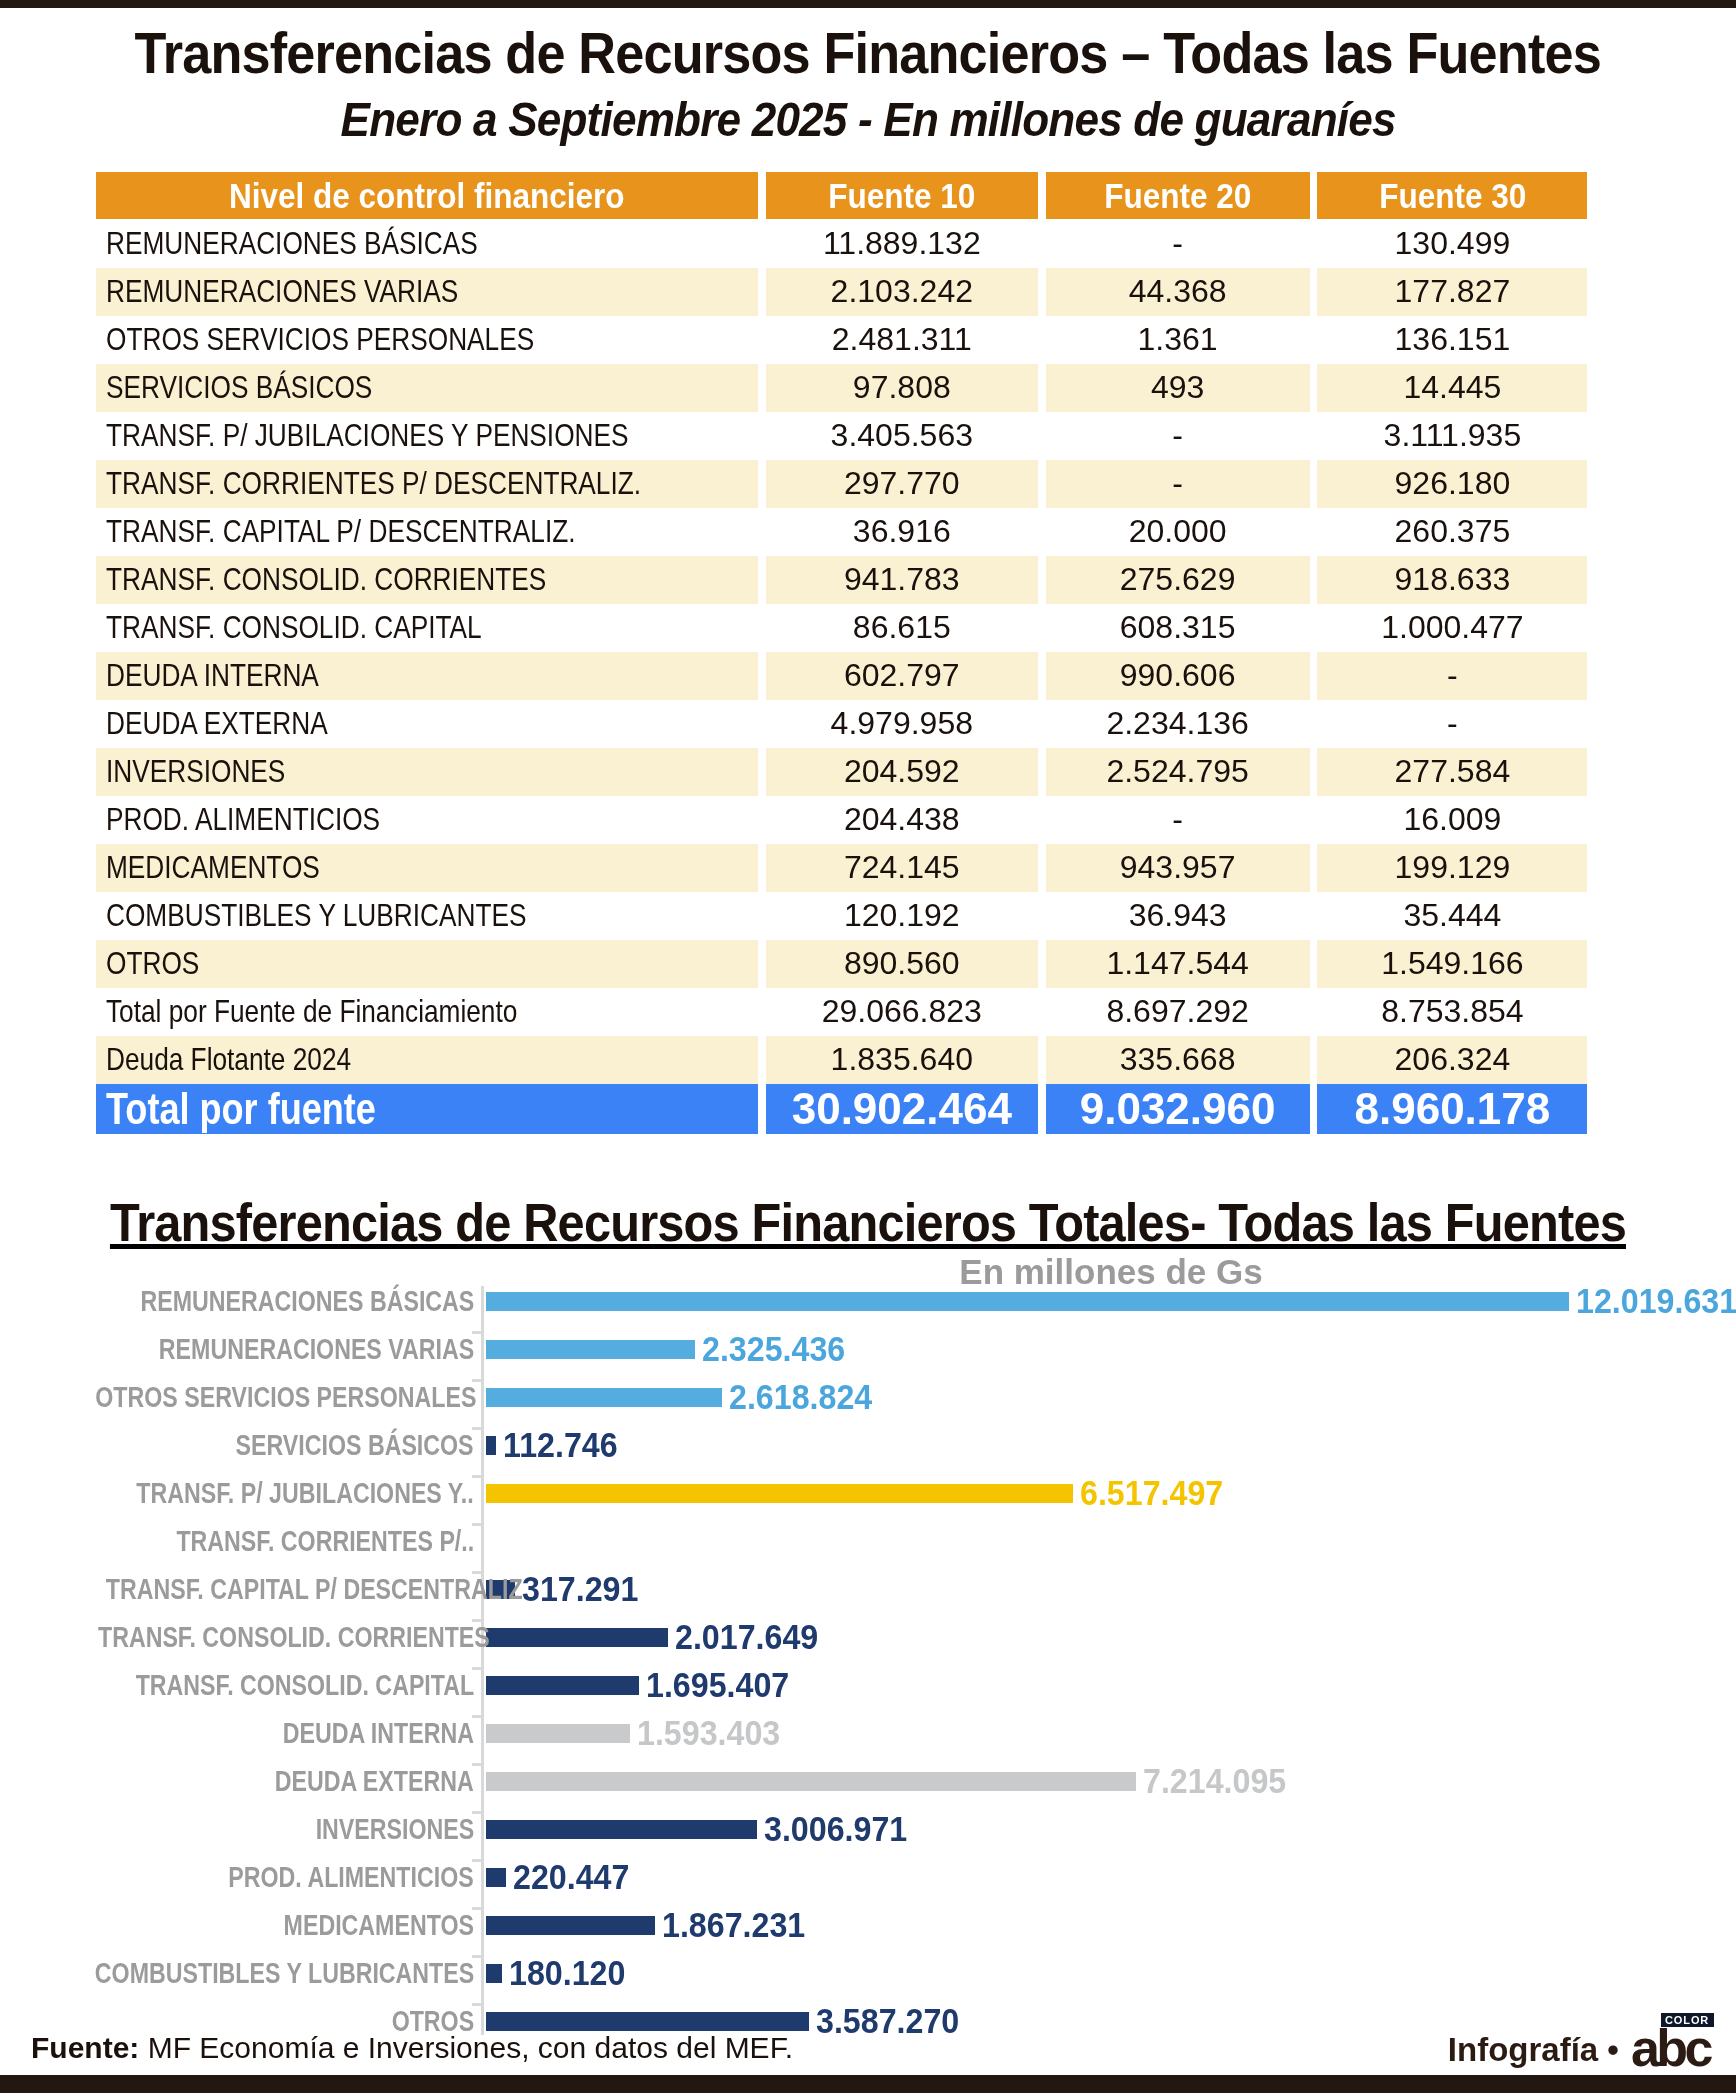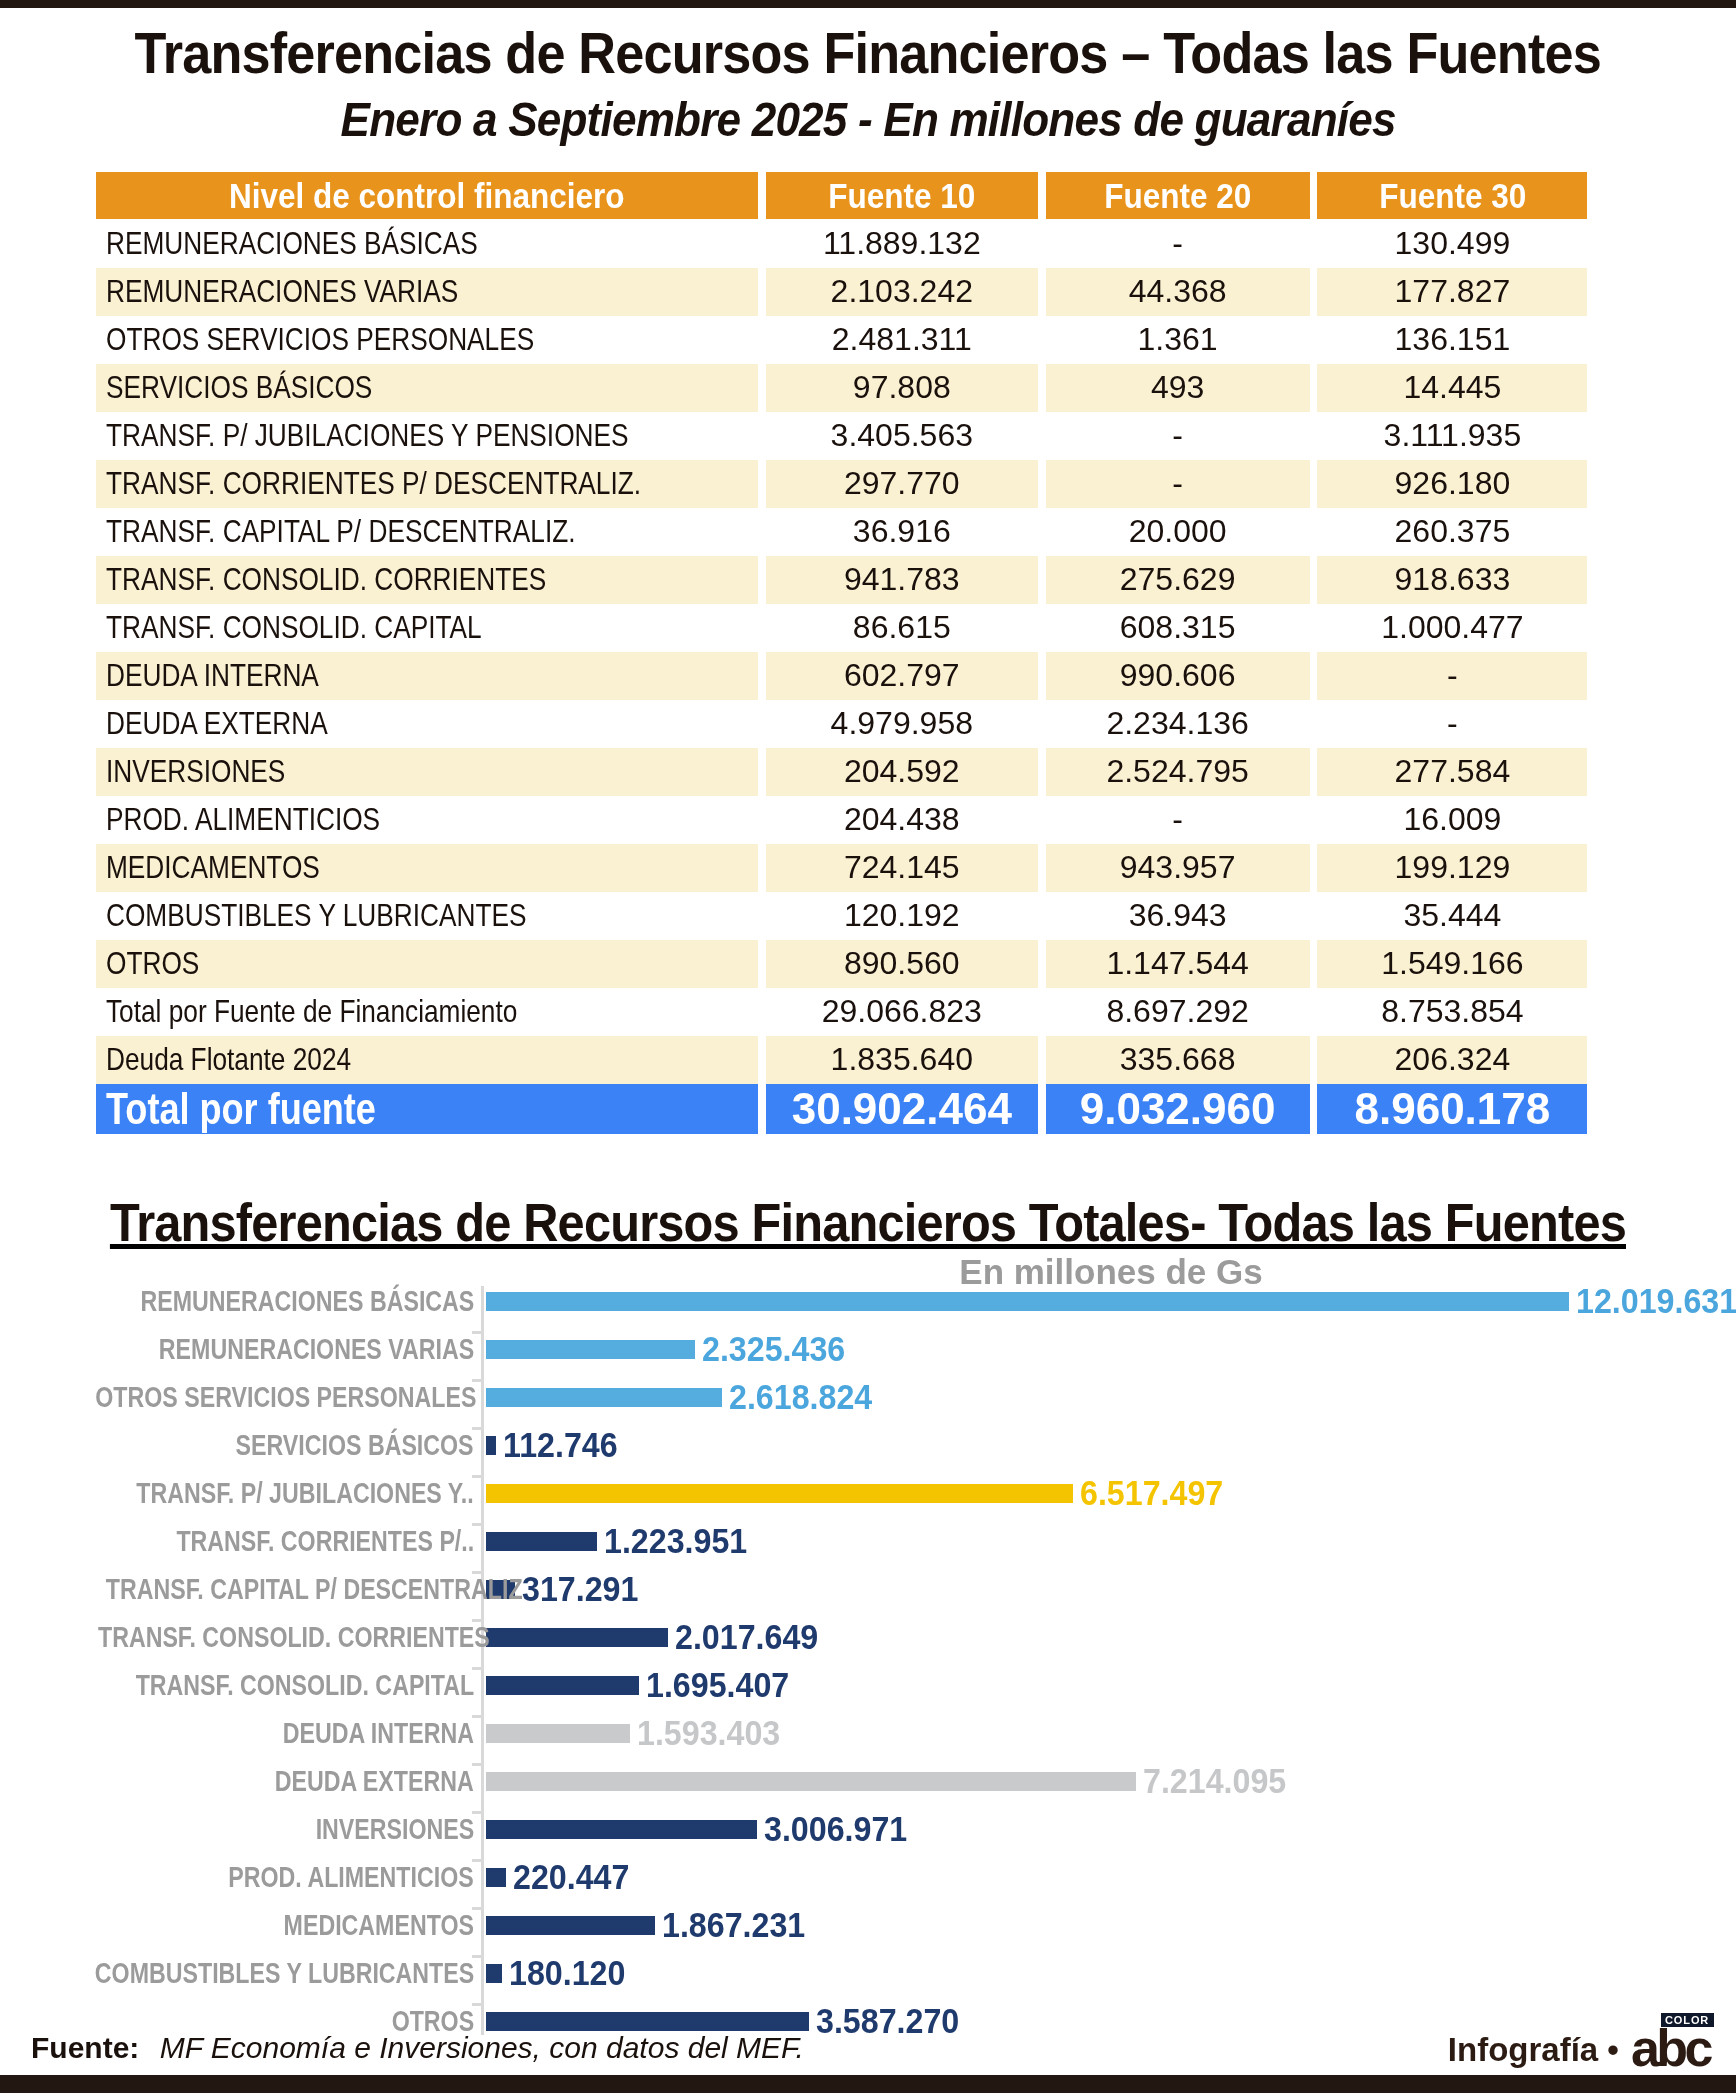--- a/index.html
+++ b/index.html
@@ -49,21 +49,21 @@
         display:inline-block;transform:scaleX(.92);transform-origin:0 50%;}
   .b-blue{background:#55acde;}  .c-blue{color:#4aa6dc;}
   .b-navy{background:#1f3a6d;}  .c-navy{color:#1f3a6d;}
   .b-yellow{background:#f5c400;}.c-yellow{color:#f5c400;}
   .b-gray{background:#c9cacc;}  .c-gray{color:#c6c7c9;}
 
   
   .footer{position:absolute;left:0;bottom:22.5px;width:100%;height:47px;}
   .source{position:absolute;left:31px;bottom:5.2px;font-size:30px;color:#1a110d;}
   .source .lbl{font-weight:700;}
-  .source .txt{font-style:italic;margin-left:12px;}
+  .source .txt{}
   .credit{position:absolute;right:26px;bottom:1.7px;font-size:33px;font-weight:700;color:#2b1b12;
           display:flex;align-items:flex-end;}
   .abclogo{position:relative;display:inline-block;margin-left:12px;font-size:52px;font-weight:900;
            letter-spacing:-3.5px;line-height:42px;color:#2b1b12;}
   .abclogo .tag{position:absolute;top:-14px;right:-3.5px;background:#0f172a;color:#fff;
                 font-size:11px;font-weight:700;letter-spacing:0.9px;padding:0.9px 4.3px;line-height:12px;}
 </style>
 </head>
 <body>
 
@@ -286,24 +286,20 @@
       </div>
       <div class="crow">
         <div class="clabel"><span class="cond">TRANSF. P/ JUBILACIONES Y..</span></div>
         <div class="cplot">
           <div class="bar b-yellow" style="width: 587px;"></div>
           <span class="cval c-yellow">6.517.497</span>
         </div>
       </div>
       <div class="crow">
         <div class="clabel"><span class="cond">TRANSF. CORRIENTES P/..</span></div>
-        <div class="cplot">
-          <div class="bar b-navy" style="width: 111px;"></div>
-          <span class="cval c-navy">1.223.951</span>
-        </div>
       </div>
       <div class="crow">
         <div class="clabel"><span class="cond">TRANSF. CAPITAL P/ DESCENTRALIZ.</span></div>
         <div class="cplot">
           <div class="bar b-navy" style="width: 28.5px;"></div>
           <span class="cval c-navy">317.291</span>
         </div>
       </div>
       <div class="crow">
         <div class="clabel"><span class="cond">TRANSF. CONSOLID. CORRIENTES</span></div>

